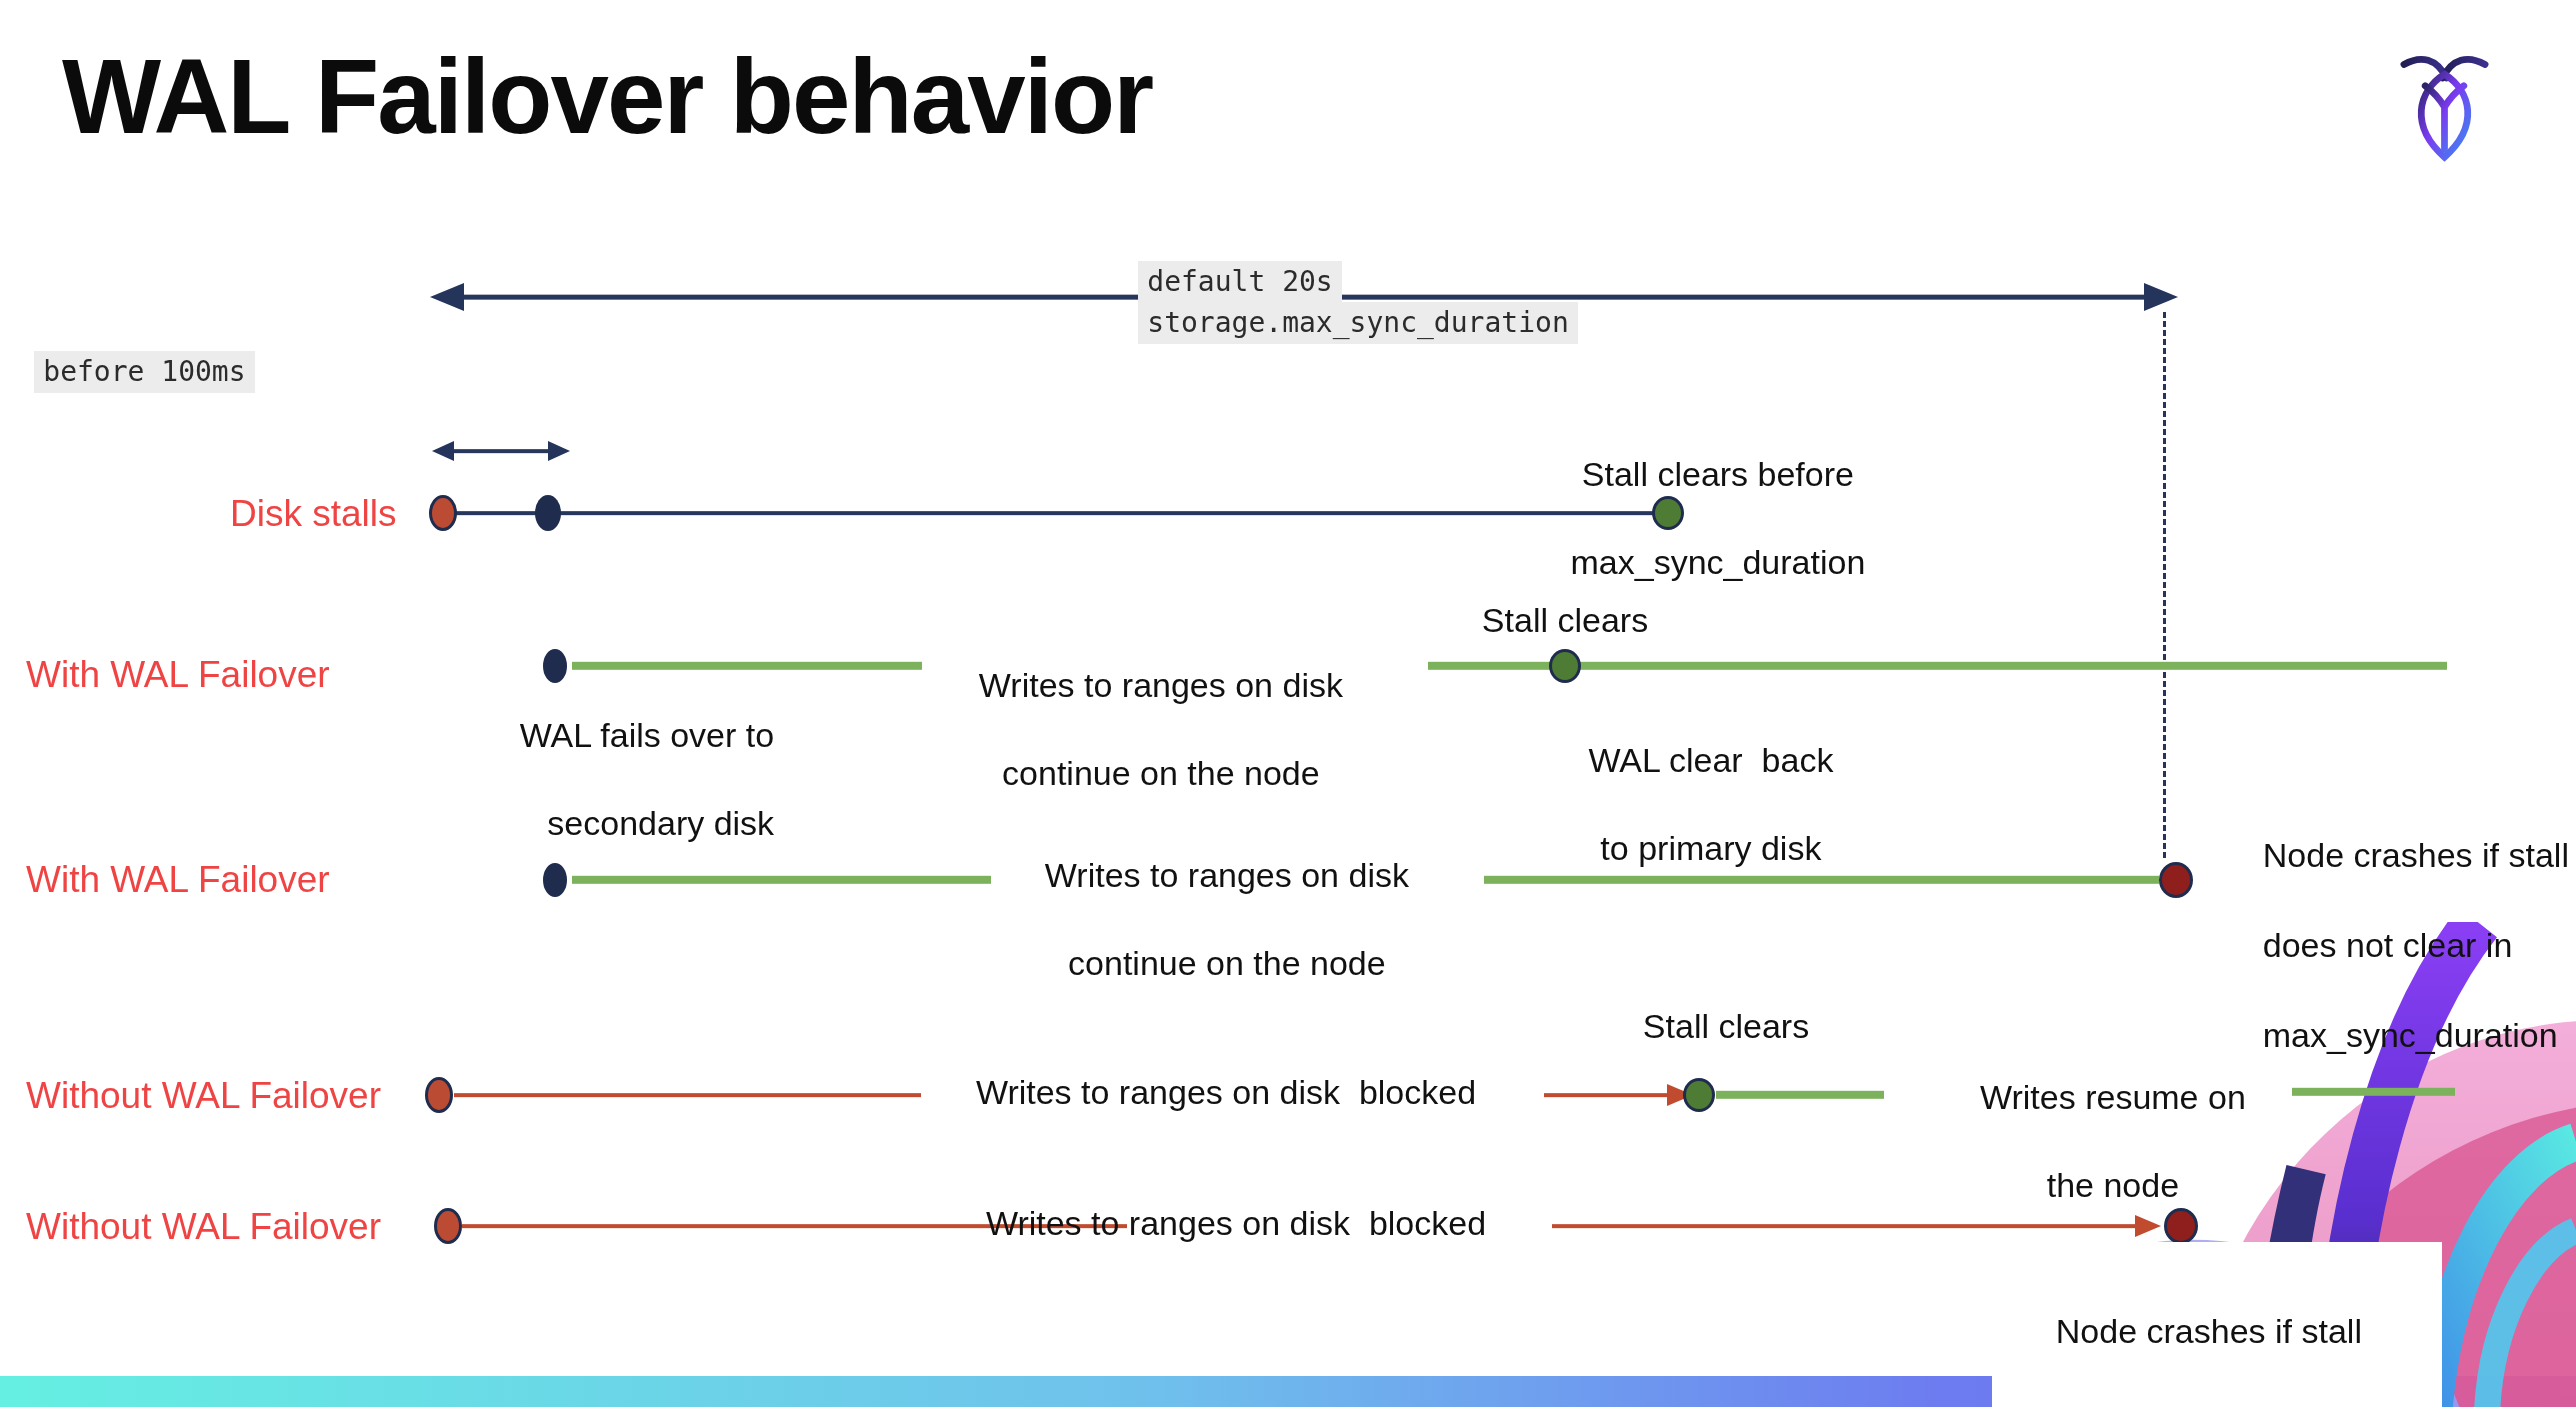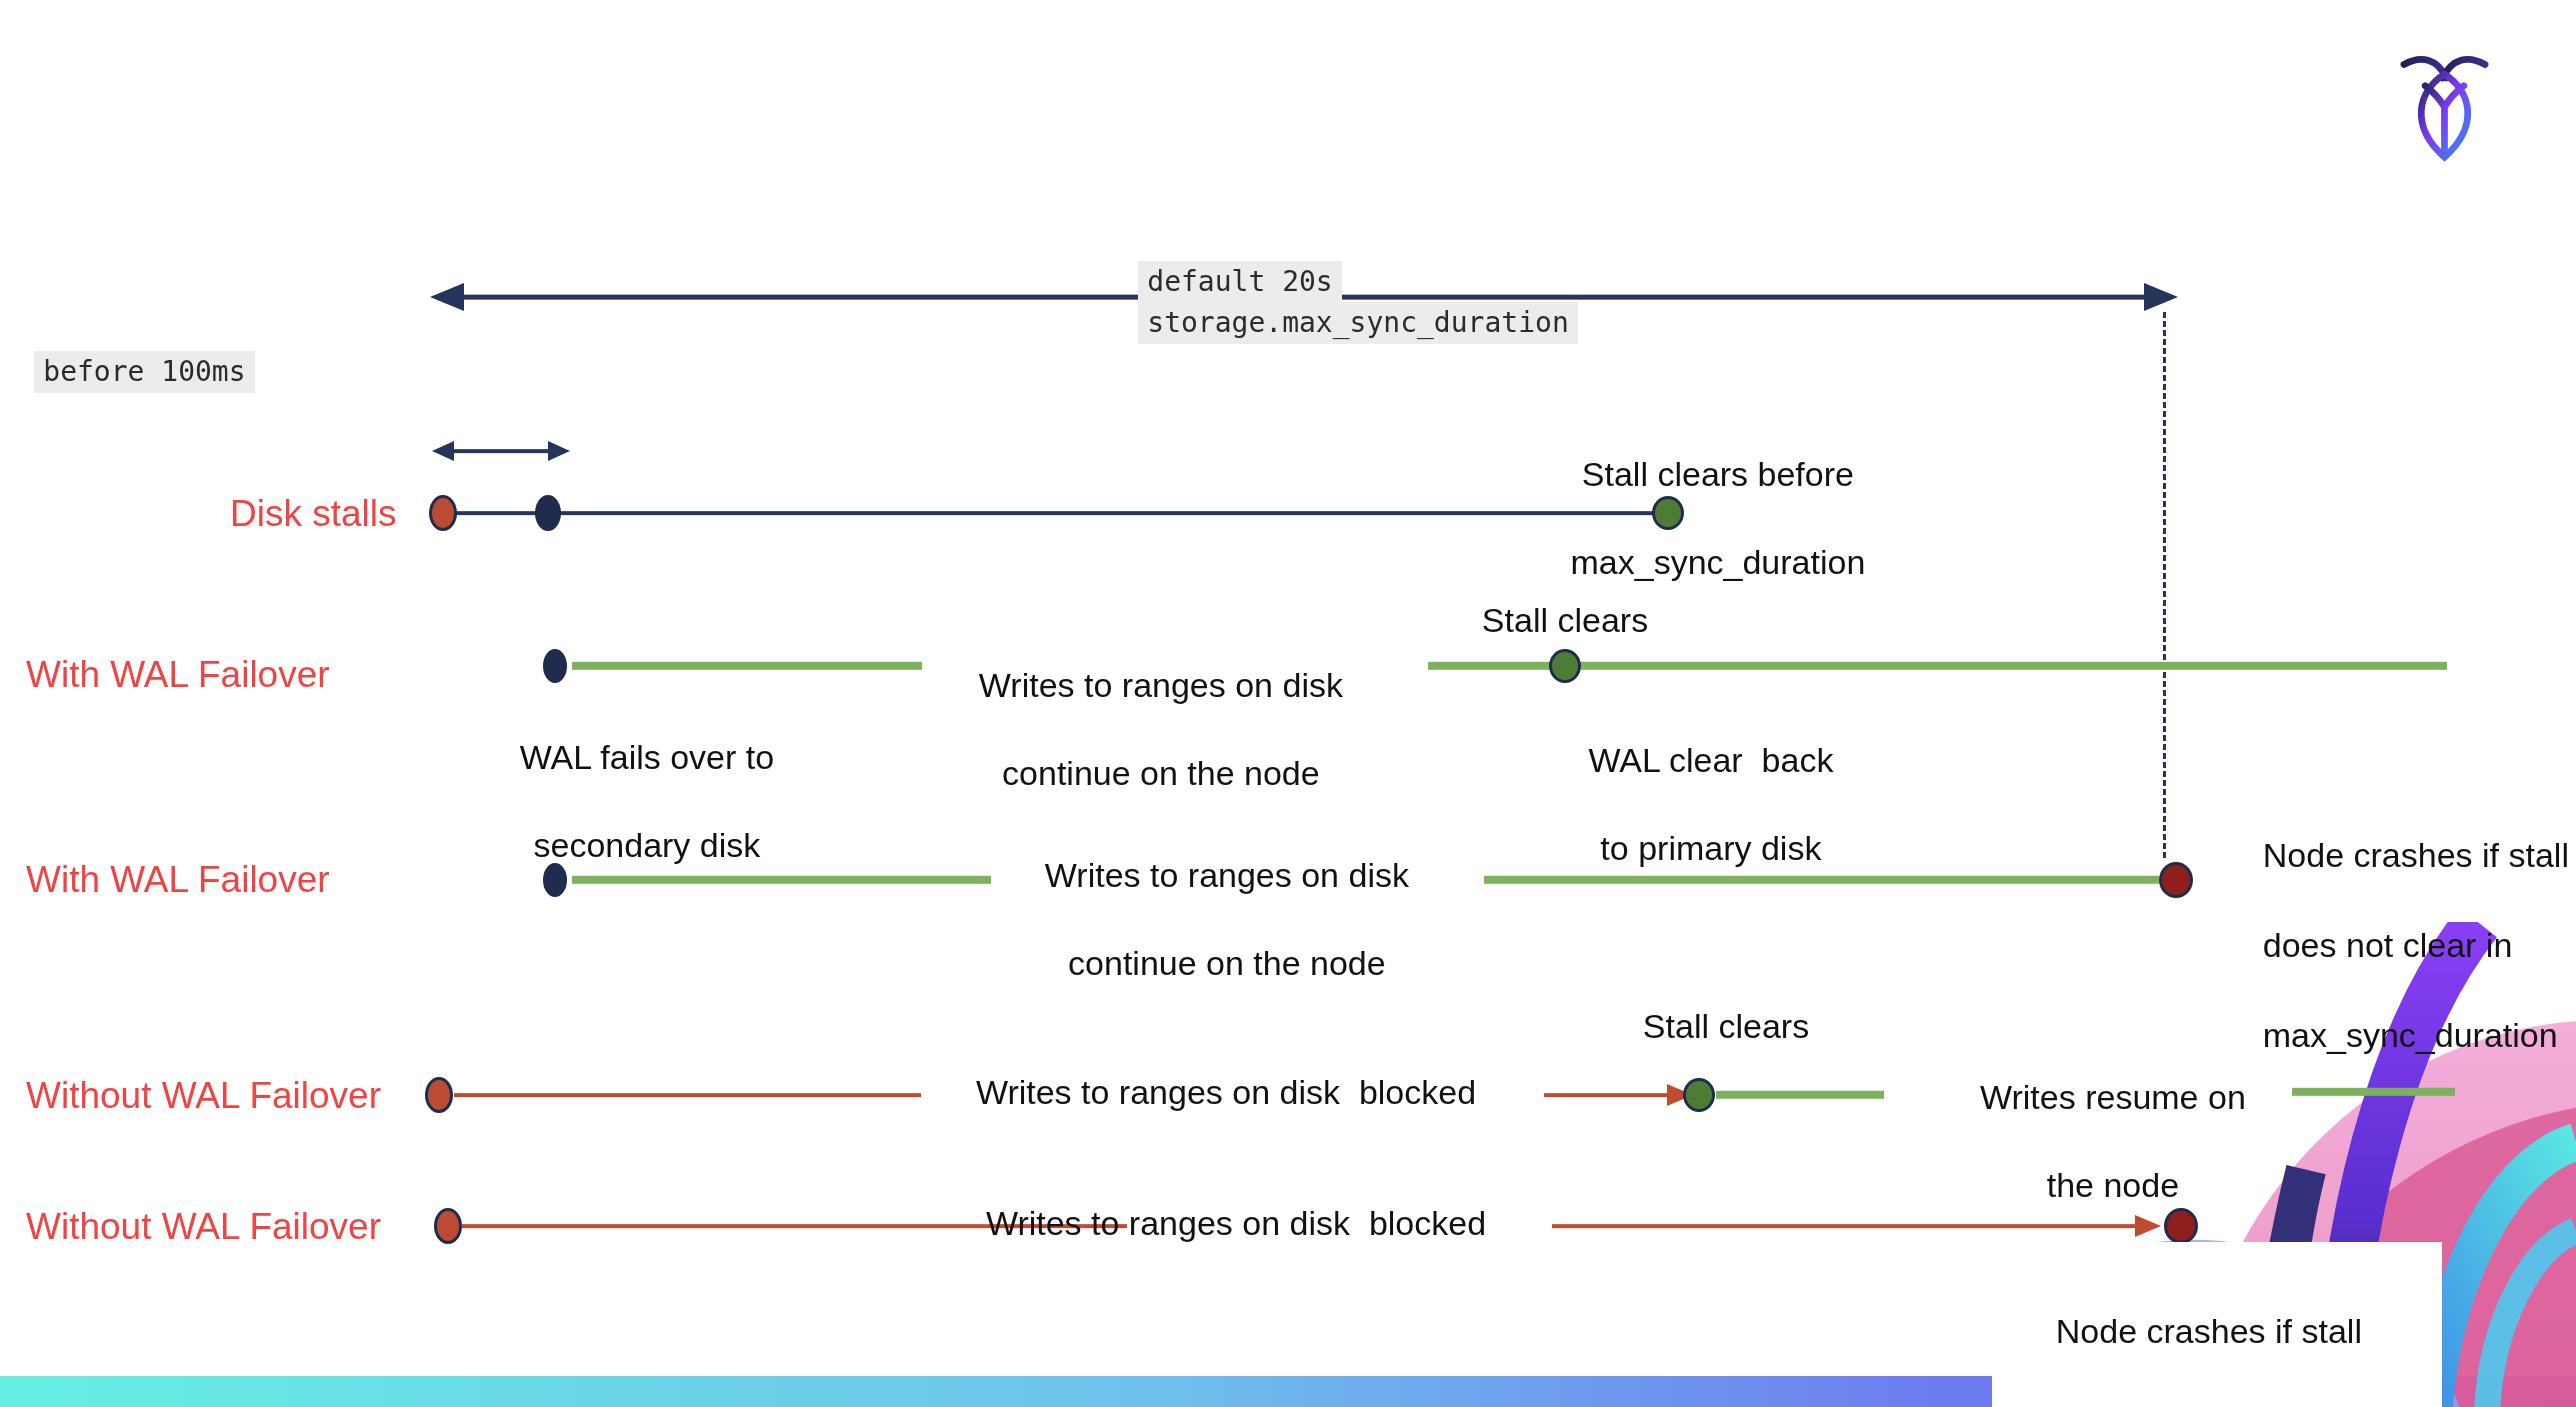--- a/index.html
+++ b/index.html
@@ -80,20 +80,21 @@
     <path d="M150 360 L40 520 L110 520 Z" fill="#dfe3fb" opacity="0.75"></path>
     <path d="M155 360 L150 520 L205 520 Z" fill="#cdd4f8" opacity="0.75"></path>
     <path d="M160 365 L245 520 L290 520 Z" fill="#dfe3fb" opacity="0.7"></path>
     <path d="M250 260 C 230 340, 215 430, 210 520 L 262 520 C 264 430, 274 340, 292 270 Z" fill="#323079"></path>
     <path d="M455 0 C 360 120, 310 330, 305 520" stroke="url(#purpG)" stroke-width="52" fill="none"></path>
     <path d="M560 235 C 480 260, 420 380, 408 520" stroke="url(#cyanG)" stroke-width="40" fill="none"></path>
     <path d="M560 330 C 510 350, 470 430, 465 520" stroke="#4fc8ee" stroke-width="28" fill="none" opacity="0.9"></path>
     <path d="M222 400 C 215 440, 212 480, 212 520 L 230 520 C 230 470, 234 430, 242 402 Z" fill="#5beee4"></path>
   </svg>
 
+  <h1 class="title">WAL Failover behavior</h1>
 
   <svg class="logo" viewBox="0 0 100 118" aria-hidden="true">
     <defs>
       <linearGradient id="logoBody" x1="0" y1="0" x2="1" y2="1">
         <stop offset="0" stop-color="#2a2366"></stop>
           <stop offset="0.45" stop-color="#7a3bf0"></stop>
           <stop offset="1" stop-color="#3a8df2"></stop>
       </linearGradient>
       <linearGradient id="logoAnt" x1="0" y1="0" x2="1" y2="0">
         <stop offset="0" stop-color="#221f55"></stop>
@@ -134,21 +135,21 @@
   <div class="row-label" style="left:26px;top:652px;">With WAL Failover</div>
   <div class="dot dot-navy" style="left:555px;top:666px;width:24px;height:34px;"></div>
   <div class="hline green-l" style="left:572px;top:666px;width:350px;"></div>
   <div class="ann" style="left:1142px;top:619px;">
     <span>Writes to ranges on disk</span><br>
     <span>continue on the node</span>
   </div>
   <div class="hline green-l" style="left:1428px;top:666px;width:1019px;"></div>
   <div class="dot dot-green" style="left:1565px;top:666px;width:32px;height:34px;"></div>
   <div class="ann" style="left:1565px;top:598px;">Stall clears</div>
-  <div class="ann" style="left:628px;top:691px;">
+  <div class="ann" style="left:628px;top:669px;text-align:right;">
     <span>WAL fails over to</span><br>
     <span>secondary disk</span>
   </div>
   <div class="ann" style="left:1692px;top:694px;">
     <span>WAL clear  back</span><br>
     <span>to primary disk</span>
   </div>
 
   <div class="row-label" style="left:26px;top:857px;">With WAL Failover</div>
   <div class="dot dot-navy" style="left:555px;top:880px;width:24px;height:34px;"></div>

